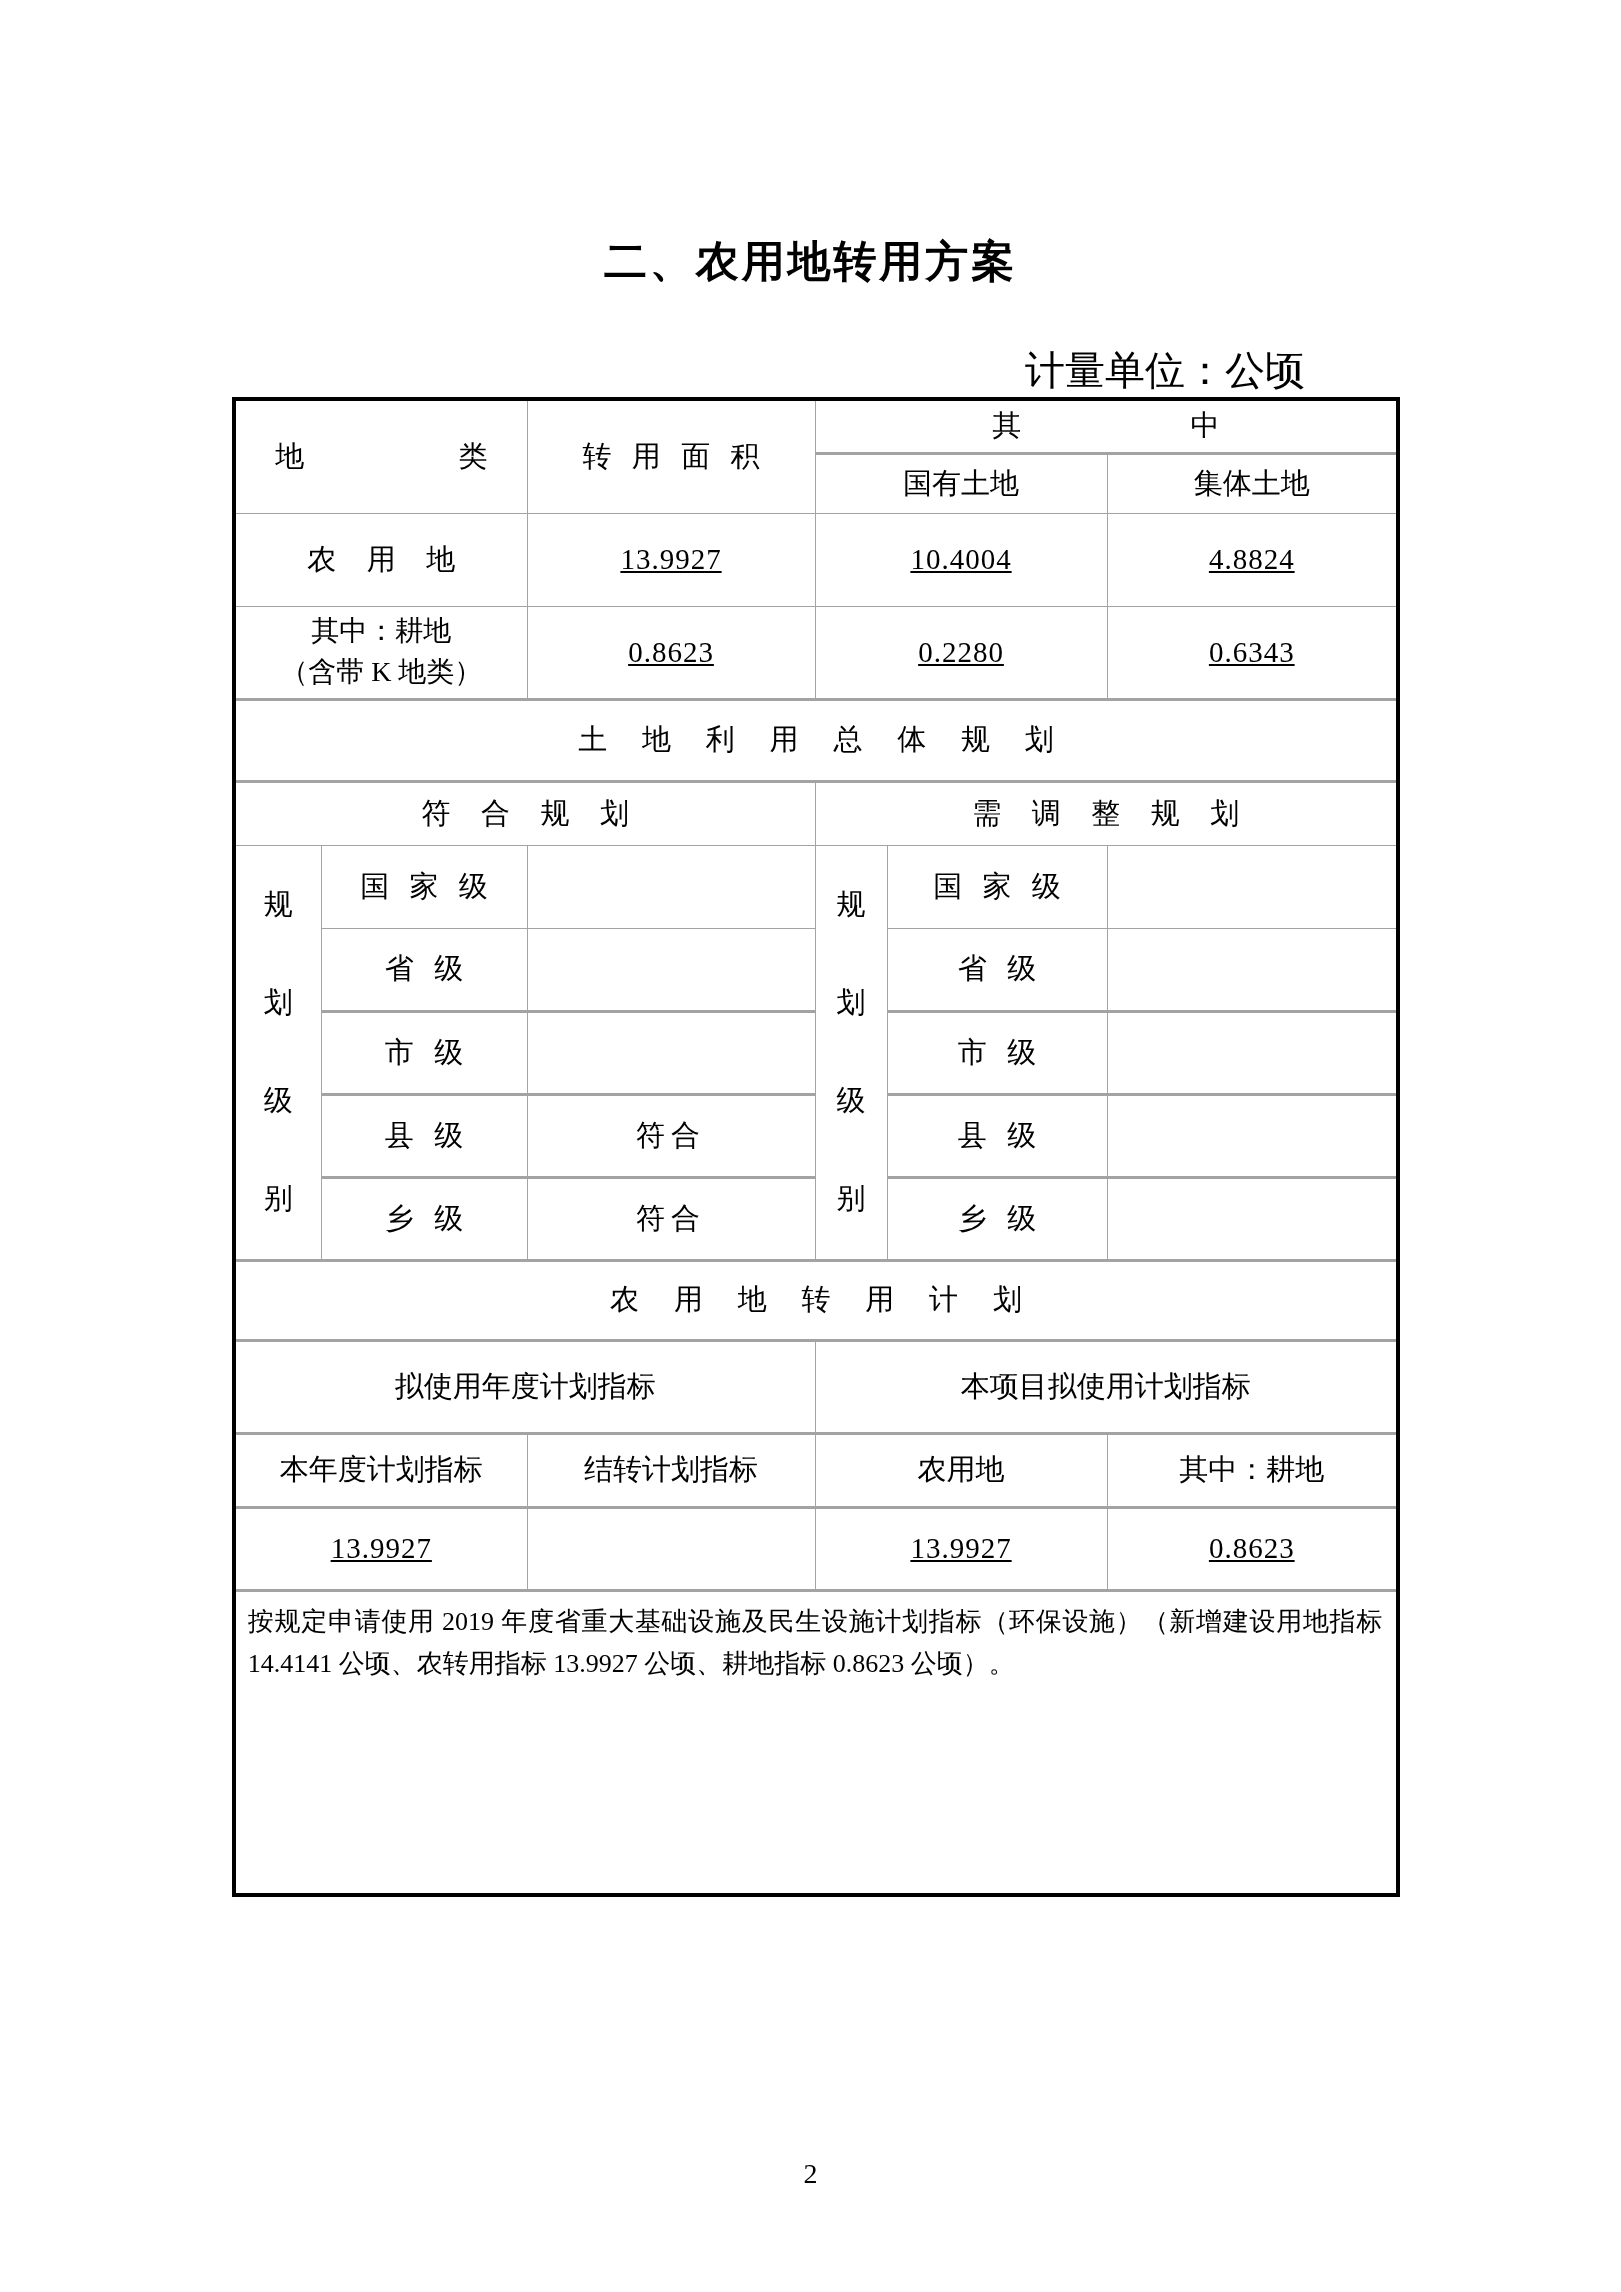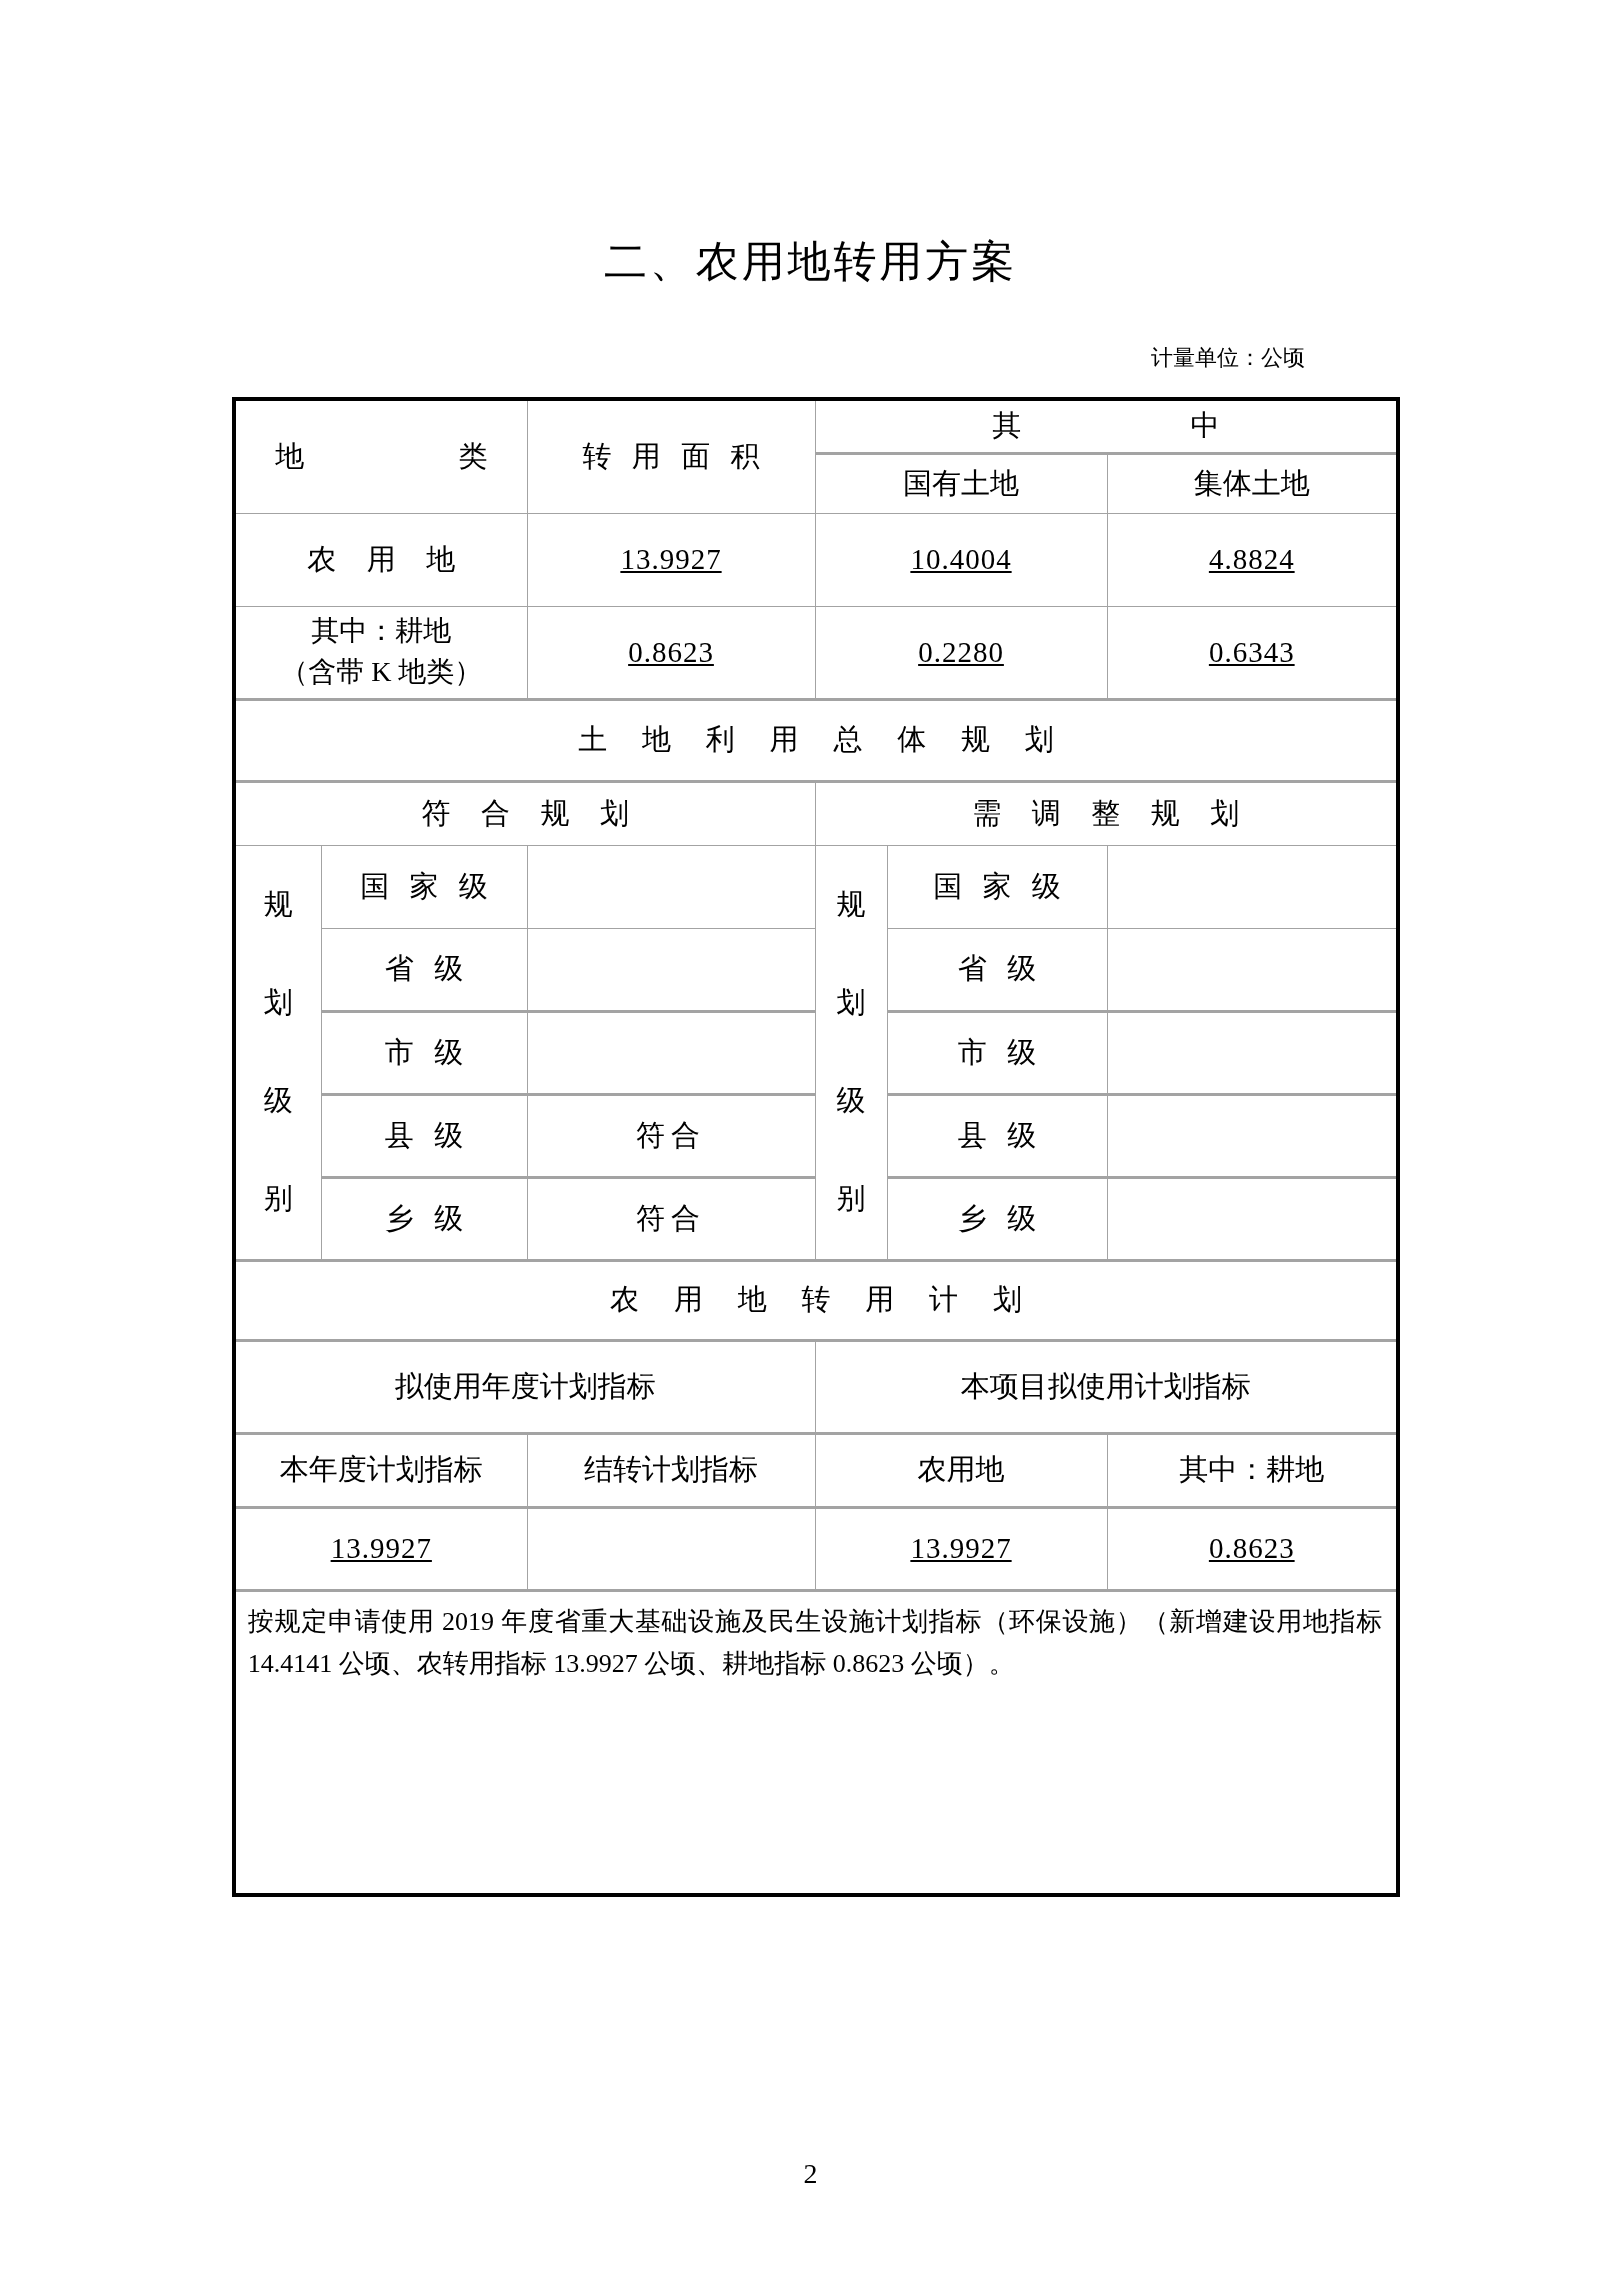--- a/index.html
+++ b/index.html
@@ -14,33 +14,33 @@
     overflow: hidden;
   }
   .title {
     position: absolute;
     top: 233px;
     left: 0;
     width: 100%;
     margin: 0;
     text-align: center;
     font-family: "Liberation Sans", "DejaVu Sans", sans-serif;
-    font-weight: normal;
+    font-weight: bold;
     font-size: 43px;
     letter-spacing: 2.9px;
   }
   .unit-line {
     position: absolute;
     top: 343px;
     left: 232px;
     width: 1163px;
     box-sizing: border-box;
     text-align: right;
     padding-right: 90px;
-    font-size: 22px;
+    font-size: 40px;
   }
   table.doc-table {
     position: absolute;
     top: 397px;
     left: 232px;
     width: 1163px;
     height: 1500px;
     border-collapse: collapse;
     table-layout: fixed;
     border: 4.9px solid #000;

